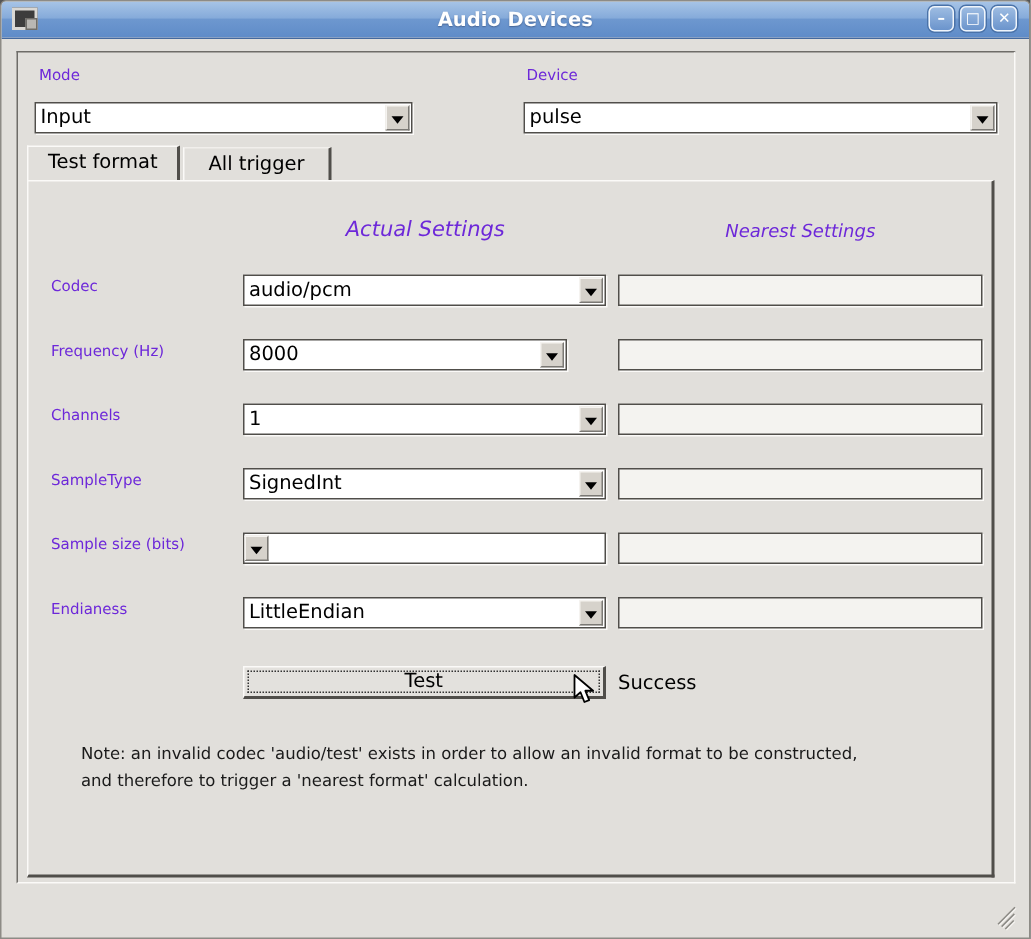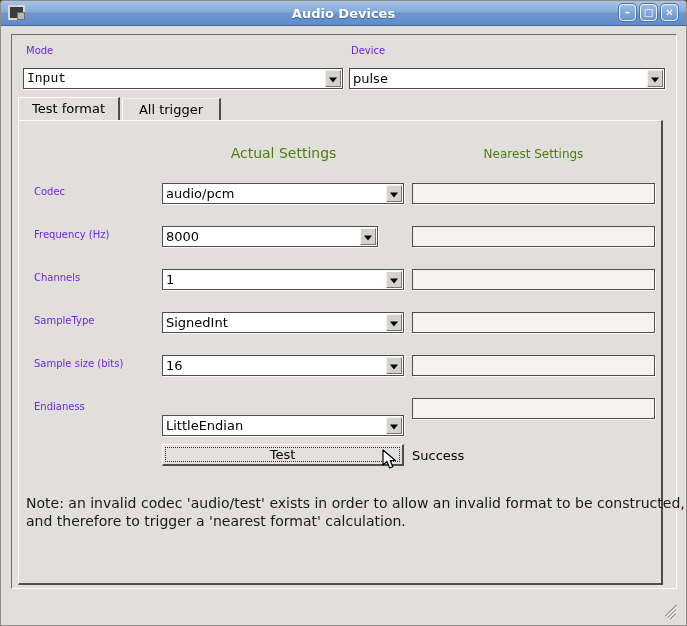--- a/index.html
+++ b/index.html
@@ -81,41 +81,41 @@
     font-size:13px;text-align:center;line-height:22px;z-index:3;
   }
   .tab.inactive{border-top:1px solid #f1efec;}
   .tabpane{
     position:absolute;left:17px;top:119px;width:645px;height:465px;
     box-sizing:border-box;background:#e1dfdb;
     border-top:1px solid #fbfaf8;border-left:1px solid #fbfaf8;
     border-right:2px solid #504e4a;border-bottom:2px solid #504e4a;
     z-index:2;
   }
-  .col-header{position:absolute;text-align:center;color:#4d7c0f;}
+  .col-header{font-style:italic;position:absolute;text-align:center;color:#6d28d9;}
   .readonly-field{
     position:absolute;height:21px;background:#f4f3f0;box-sizing:border-box;
     border:1px solid #504e4a;box-shadow:1px 1px 0 #fbfaf8;
   }
   
   .push-btn{
     position:absolute;box-sizing:border-box;background:#e3e1dd;
     border-top:1px solid #fbfaf8;border-left:1px solid #fbfaf8;
     border-right:2px solid #504e4a;border-bottom:2px solid #504e4a;
     font-size:13px;color:#000;text-align:center;
     display:flex;align-items:center;justify-content:center;
     font-family:inherit;padding:0;
   }
   .push-btn .focus-rect{
     position:absolute;left:2px;top:2px;right:2px;bottom:2px;
     border:1px dotted #333;pointer-events:none;
   }
   .status-text{font-size:13px;position:absolute;}
   .note{
-    position:absolute;font-size:14px;color:#1a1a1a;line-height:18px;white-space:nowrap;
+    position:absolute;font-size:11px;color:#1a1a1a;line-height:18px;white-space:nowrap;margin-left:28px;
   }
   
   .grip{position:absolute;right:6px;bottom:5px;width:16px;height:16px;}
   .grip i{
     position:absolute;display:block;width:16px;height:1px;background:#8b8984;
     box-shadow:0 1px 0 #f6f4f1;transform:rotate(-45deg);
   }
   .grip i:nth-child(1){top:12px;left:5px;width:8px;}
   .grip i:nth-child(2){top:9px;left:2px;width:12px;}
   .grip i:nth-child(3){top:6px;left:-1px;width:16px;}
@@ -132,21 +132,21 @@
     <div class="win-buttons">
       <div class="win-btn">–</div>
       <div class="win-btn">□</div>
       <div class="win-btn">✕</div>
     </div>
   </div>
 
   <div class="frame"></div>
 
   <div class="field-label" style="left:25px;top:44px;">Mode</div>
-  <div class="combo" style="left:22px;top:67px;width:320px;font-family:Liberation Mono, monospace;">
+  <div class="combo" style="left:22px;top:67px;width:252px;">
     <span class="val">Input</span>
     <span class="arrow-btn"></span>
   </div>
 
   <div class="field-label" style="left:350px;top:44px;">Device</div>
   <div class="combo" style="left:348px;top:67px;width:316px;">
     <span class="val">pulse</span>
     <span class="arrow-btn"></span>
   </div>
 
@@ -181,27 +181,26 @@
 
     <div class="field-label" style="left:15px;top:194px;">SampleType</div>
     <div class="combo" style="left:143px;top:191px;width:242px;">
       <span class="val">SignedInt</span>
       <span class="arrow-btn"></span>
     </div>
     <div class="readonly-field" style="left:393px;top:191px;width:243px;"></div>
 
     <div class="field-label" style="left:15px;top:237px;">Sample size (bits)</div>
     <div class="combo" style="left:143px;top:234px;width:242px;">
-      <span class="val">16</span>
       <span class="arrow-btn"></span>
     </div>
     <div class="readonly-field" style="left:393px;top:234px;width:243px;"></div>
 
     <div class="field-label" style="left:15px;top:280px;">Endianess</div>
-    <div class="combo" style="left:143px;top:277px;width:242px;margin-top:17px;">
+    <div class="combo" style="left:143px;top:277px;width:242px;">
       <span class="val">LittleEndian</span>
       <span class="arrow-btn"></span>
     </div>
     <div class="readonly-field" style="left:393px;top:277px;width:243px;"></div>
 
     <button class="push-btn" style="left:143px;top:323px;width:242px;height:22px;text-align:center;">
       <span>Test</span>
       <span class="focus-rect"></span>
     </button>
     <div class="status-text" style="left:393px;top:327px;">Success</div>

